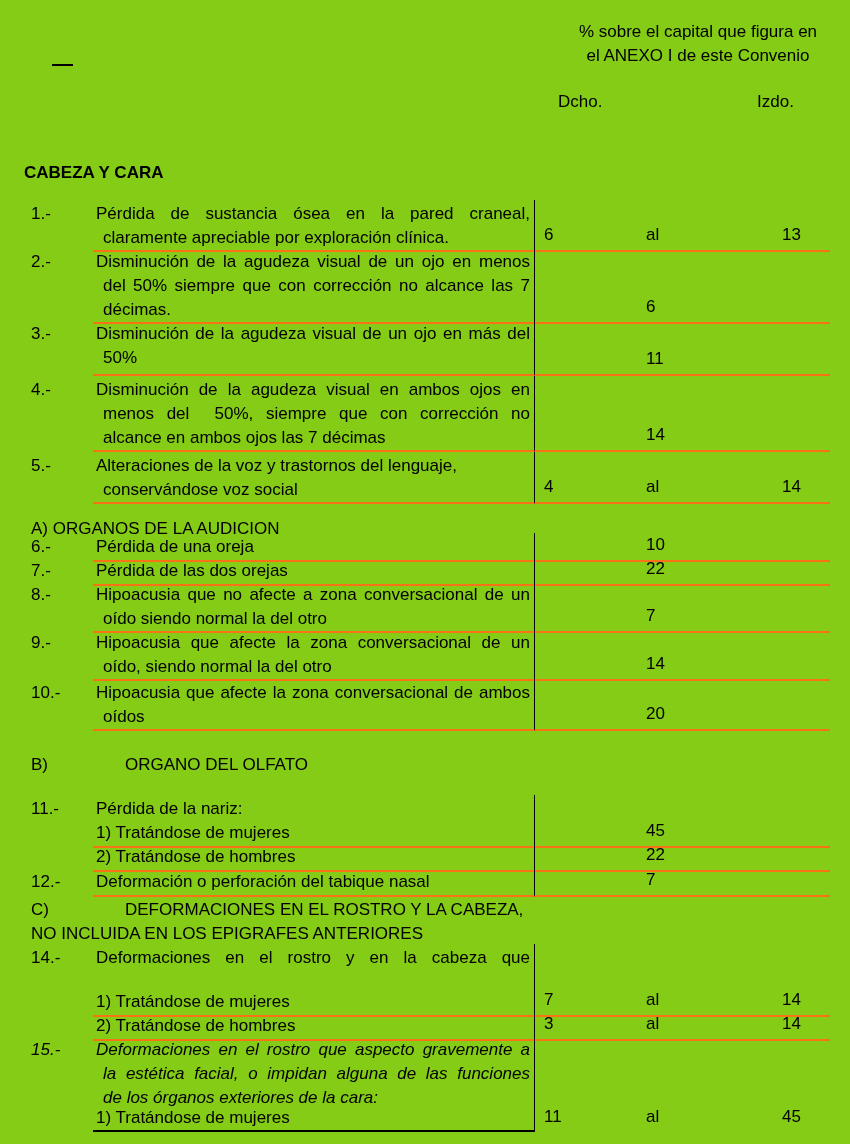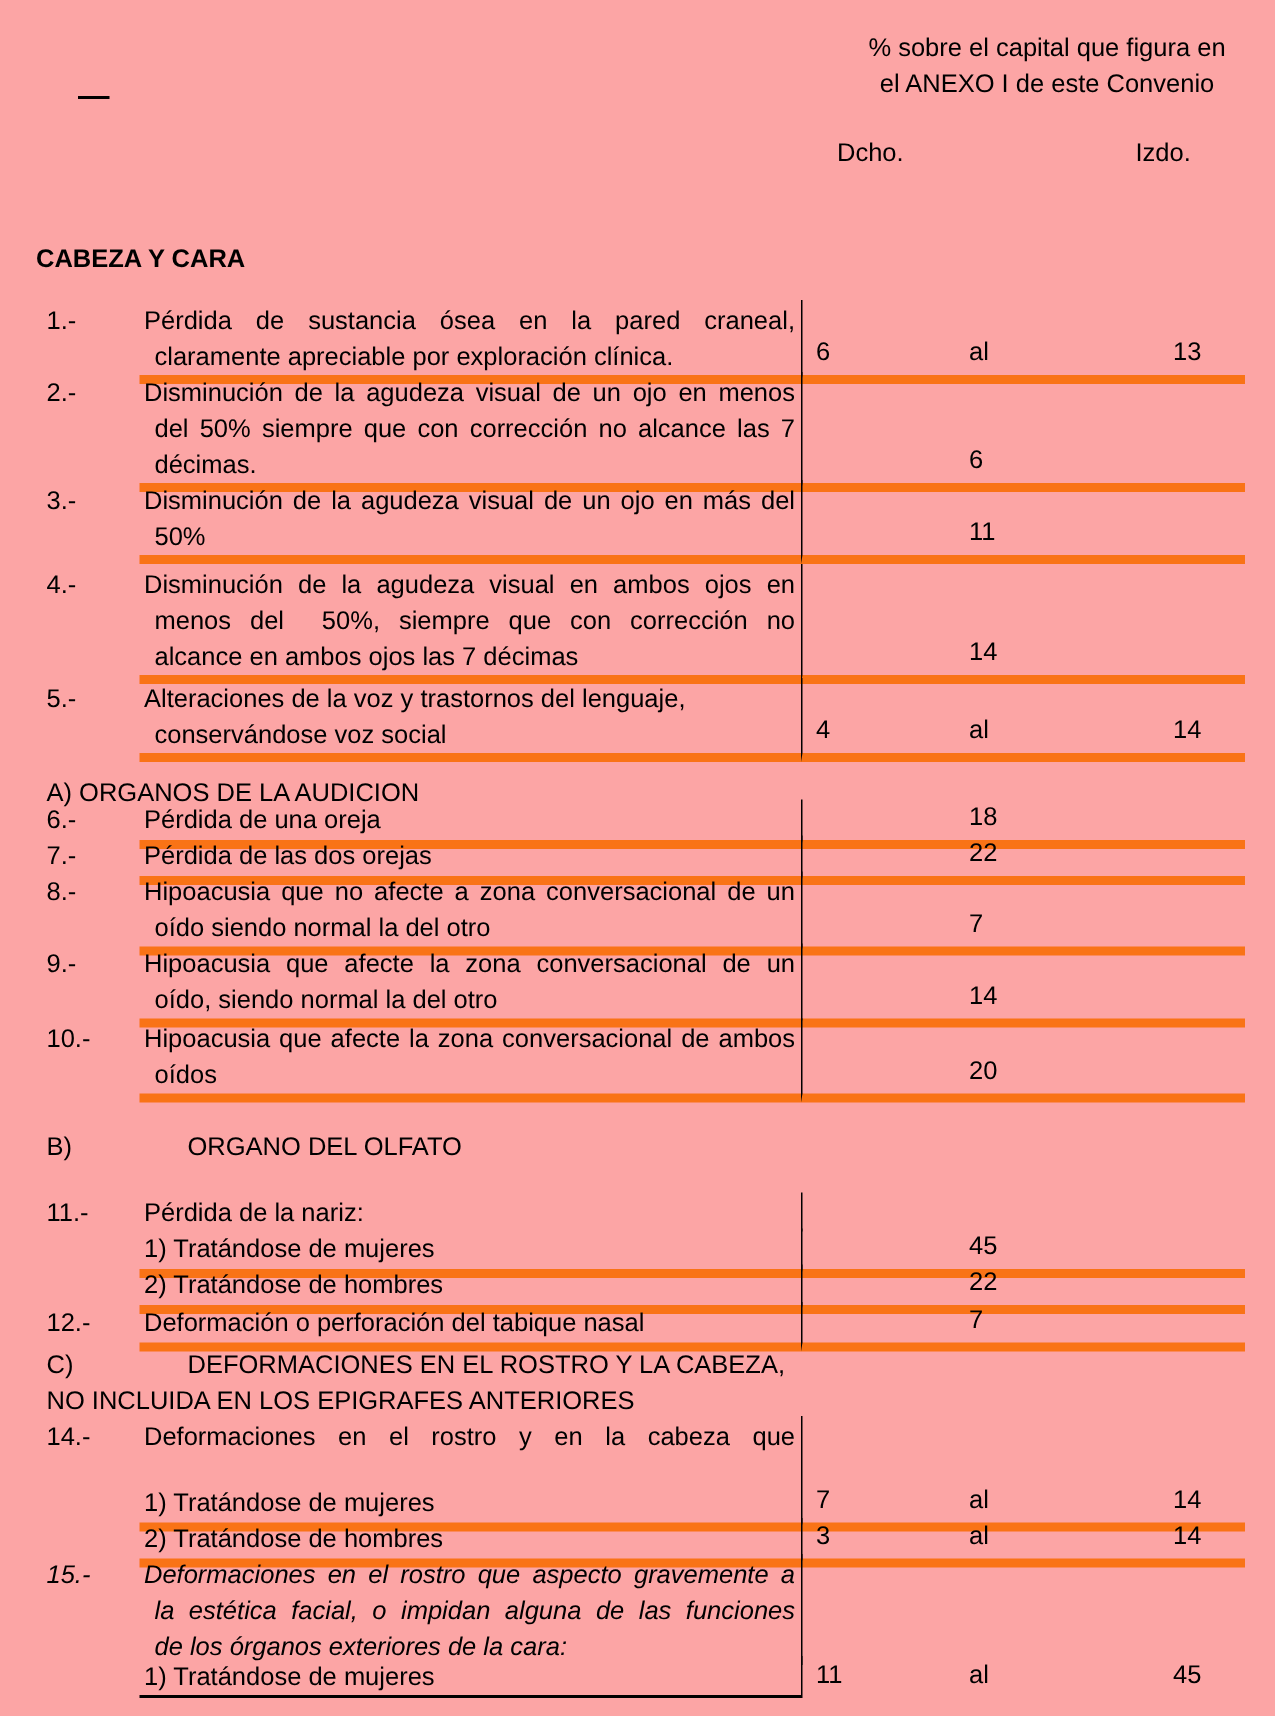--- a/index.html
+++ b/index.html
@@ -1,18 +1,18 @@
 <!DOCTYPE html>
 <html><head>
 <meta charset="utf-8">
 <style>
   html,body{margin:0;padding:0;background:#888;}
   *{box-sizing:border-box;}
   #page{
-    position:relative;width:850px;height:1144px;background:#fca5a5;
+    position:relative;width:850px;height:1144px;background:#84cc16;
     font-family:"Liberation Sans","DejaVu Sans",sans-serif;
     font-size:17px;line-height:24px;color:#000;overflow:hidden;
   }
   .abs{position:absolute;}
   
   #capital-note{top:20px;left:550px;width:296px;text-align:center;}
   
   #stray-dash{top:64px;left:52px;width:21px;height:2px;background:#000;}
   
   #col-dcho{top:90px;left:558px;text-align:right;}
@@ -48,21 +48,21 @@
   .num{padding-top:2px;}
   .desc{padding:2px 4px 0 10px;}
   .desc .line{min-height:24px;}
   .desc .line.first{margin-left:-7px;}
   .desc .line.jl{text-align:justify;text-align-last:justify;}
   .vals{border-left:1px solid #000;display:grid;grid-template-columns:102px 98px 1fr;
         align-content:end;padding:0 0 3px 9px;}
   .vals span{display:block;}
   .vals .v-mid{grid-column:2;}
   .vals .v-izdo{grid-column:3;margin-left:38px;}
-  .row.bf .desc,.row.bf .vals{border-bottom:6px solid #f97316;}
+  .row.bf .desc,.row.bf .vals{border-bottom:2px solid #f97316;}
   .row.bd .desc{border-bottom:2px solid #000;}
 </style>
 </head>
 <body>
 
 <div id="page">
   <div class="abs" id="capital-note">
     <div>% sobre el capital que figura en</div>
     <div>el ANEXO I de este Convenio</div>
   </div>
@@ -132,21 +132,21 @@
       <div class="abs heading" id="hA">
         <div class="hline"><span class="sec-label">A) ORGANOS DE LA AUDICION</span></div>
       </div>
       <div class="tbl" id="t2">
         <div class="row l1 bf">
           <div class="num">6.-</div>
           <div class="desc">
             <div class="line first">Pérdida de una oreja</div>
           </div>
           <div class="vals">
-            <span class="v-mid">18</span>
+            <span class="v-mid">10</span>
           </div>
         </div>
         <div class="row l1 bf">
           <div class="num">7.-</div>
           <div class="desc">
             <div class="line first">Pérdida de las dos orejas</div>
           </div>
           <div class="vals">
             <span class="v-mid">22</span>
           </div>

